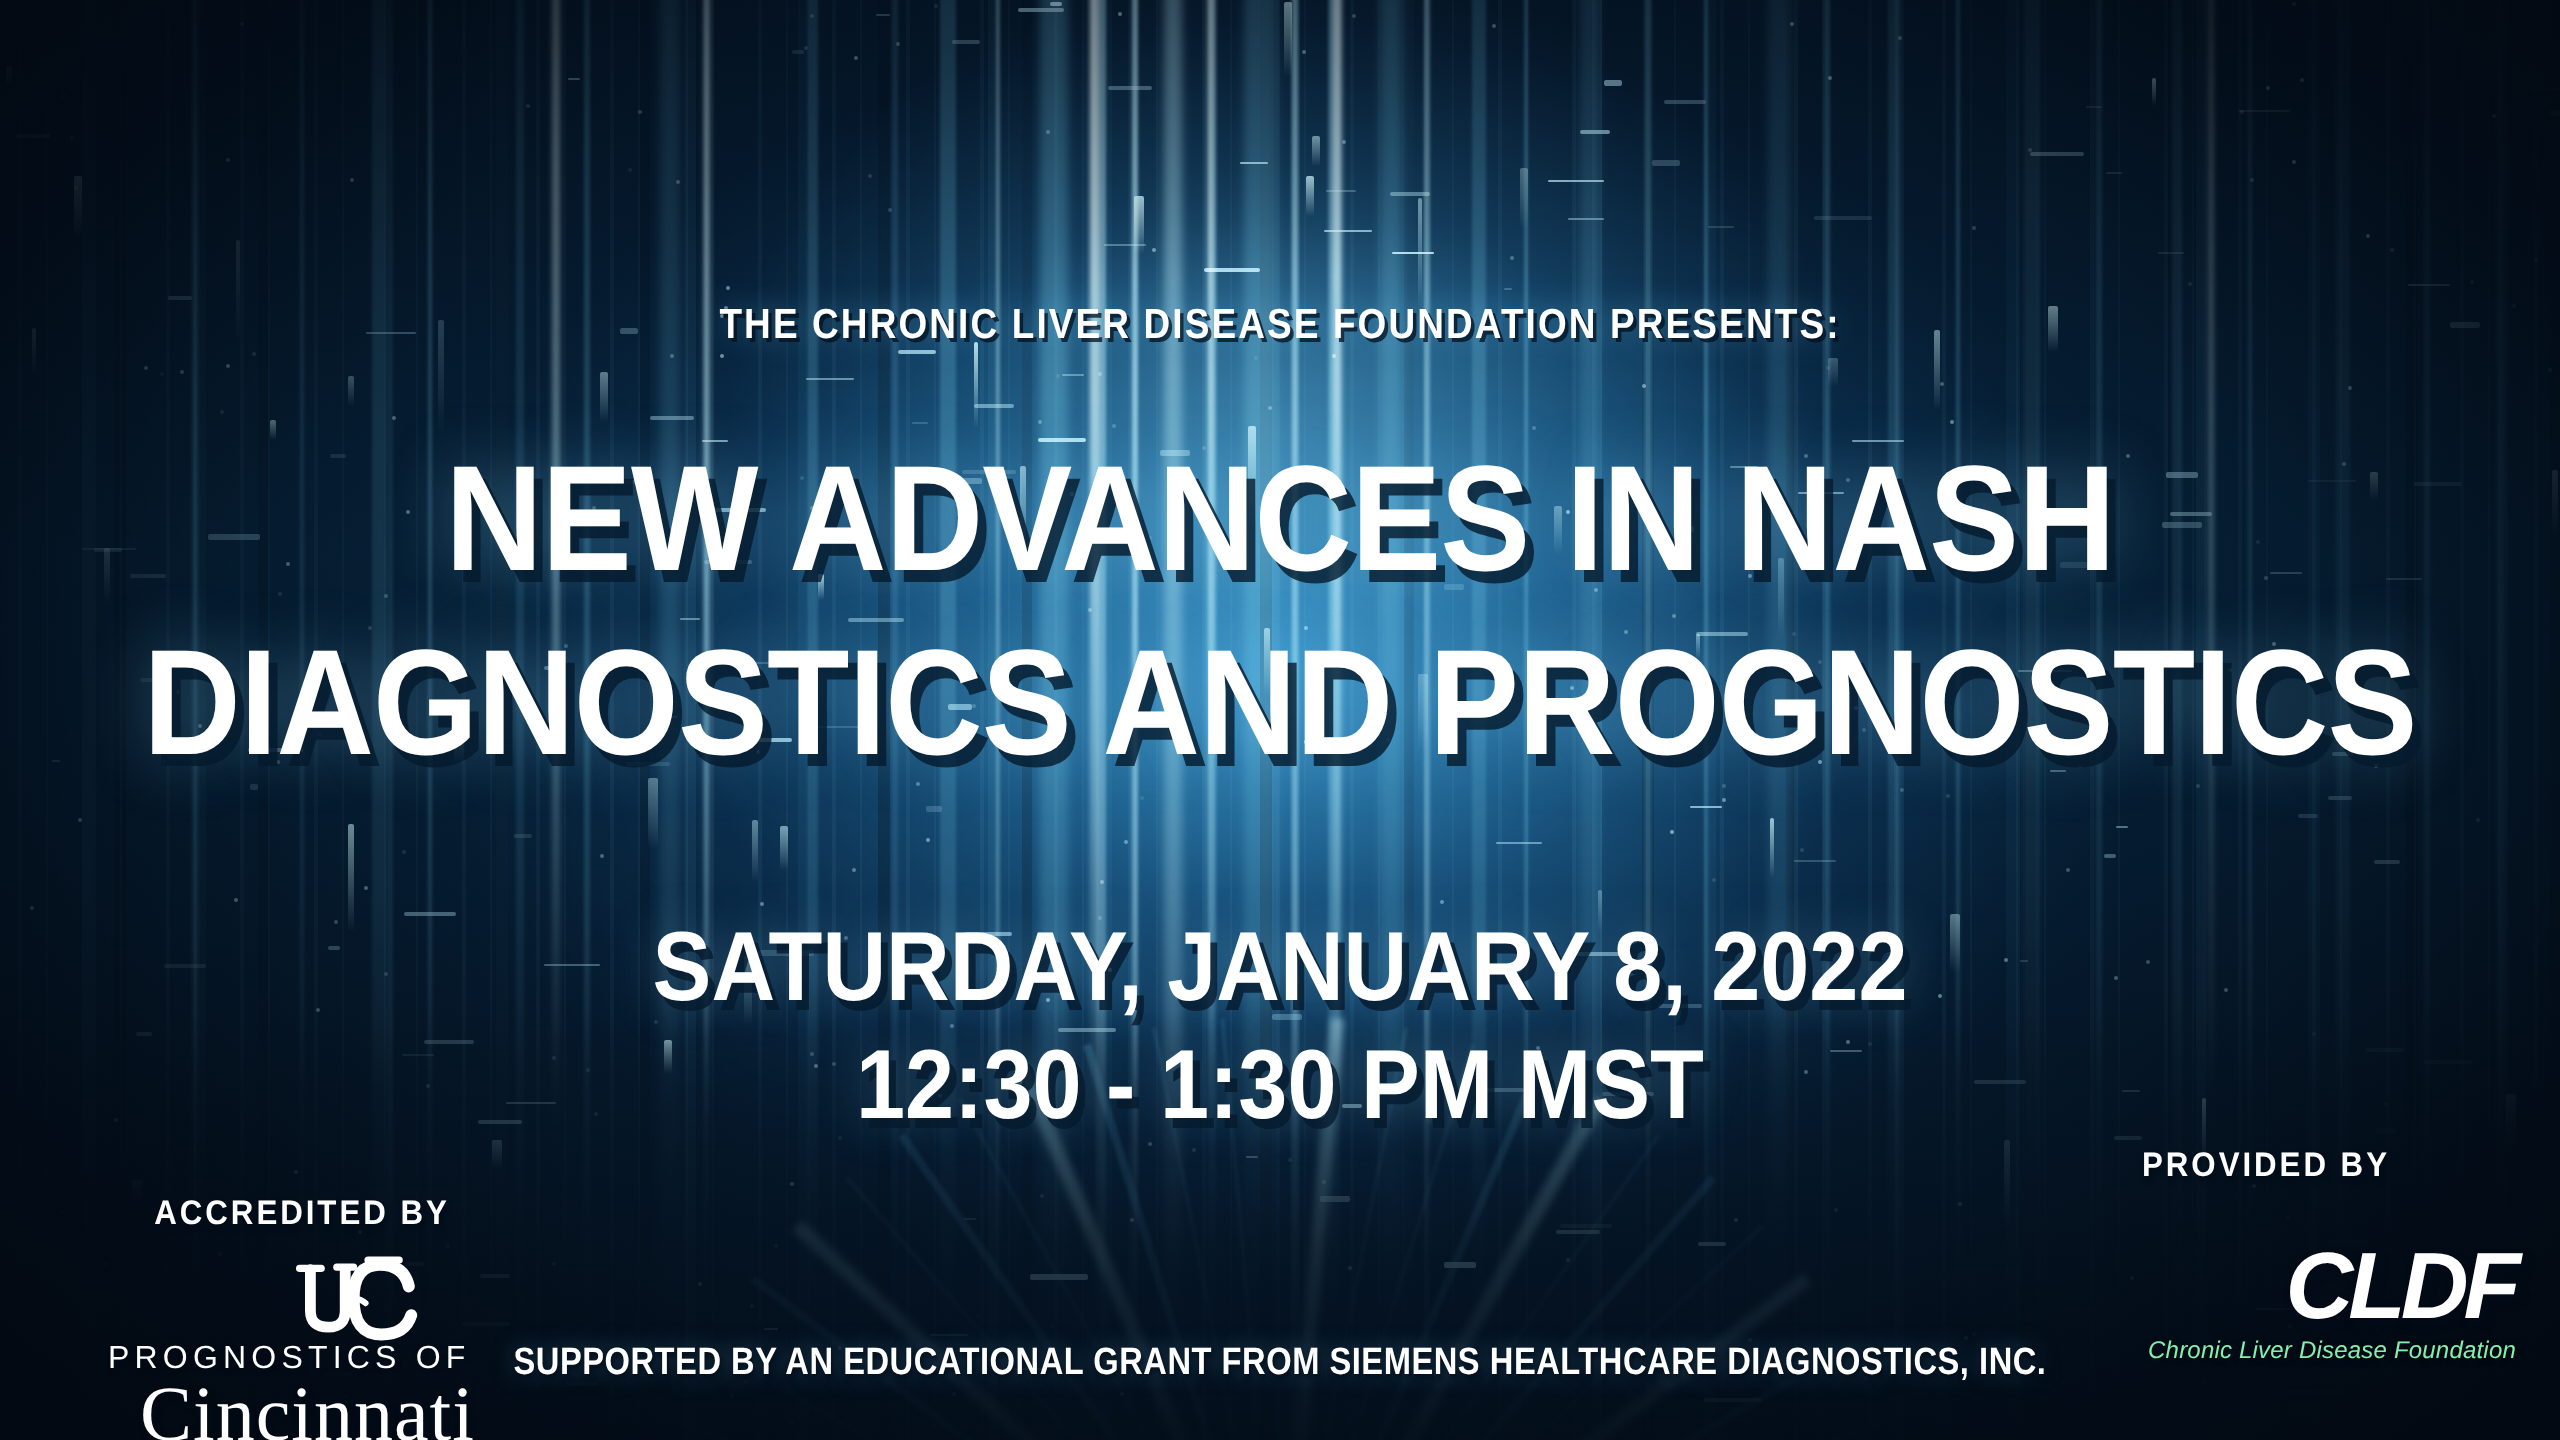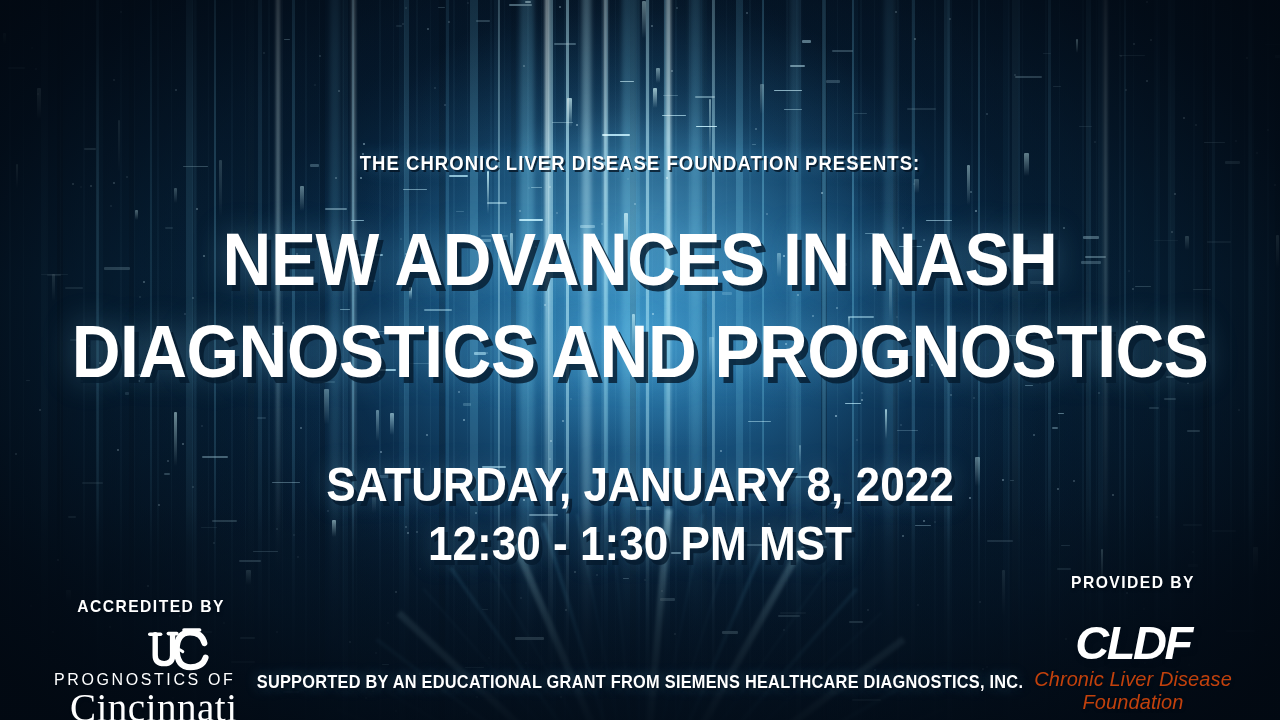--- a/index.html
+++ b/index.html
@@ -169,29 +169,29 @@
     text-shadow:1px 2px 3px rgba(2,12,24,.8);
   }
 
   
   .provided { position:absolute; right:22px; top:573px; width:250px; }
   .provided-label {
     text-align:center; color:#fff; font-size:17px; font-weight:700;
     letter-spacing:1.6px; transform:scaleX(.92);
     text-shadow:1px 2px 3px rgba(2,12,24,.85);
   }
-  .cldf-logo { margin-top:22px; text-align:center; }
+  .cldf-logo { margin-top:22px; text-align:right; }
   .cldf-mark {
     display:block; color:#fff; font-size:47px; font-weight:700;
     font-style:italic; letter-spacing:-2.5px;
     transform:scaleX(1.0);
     text-shadow:2px 3px 5px rgba(2,12,24,.85);
   }
   .cldf-tag {
-    display:block; color:#c2410c; font-size:20px; font-style:italic;
+    display:block; color:#86efac; font-size:12px; font-style:italic;
     font-weight:400; letter-spacing:.1px; margin-top:-2px;
     text-shadow:1px 1px 3px rgba(2,12,24,.85);
   }
 </style>
 </head>
 <body>
 
 <div id="slide">
 
   <div class="bg-layer bg-base"></div>

